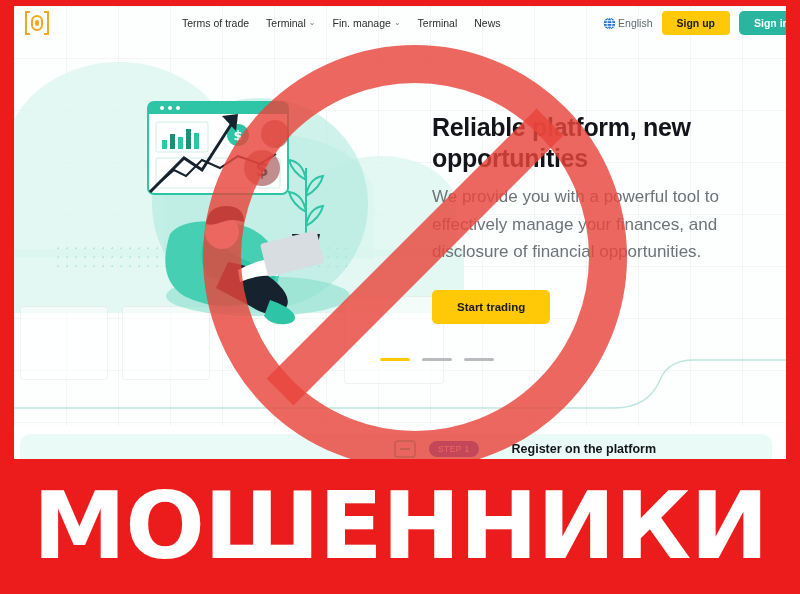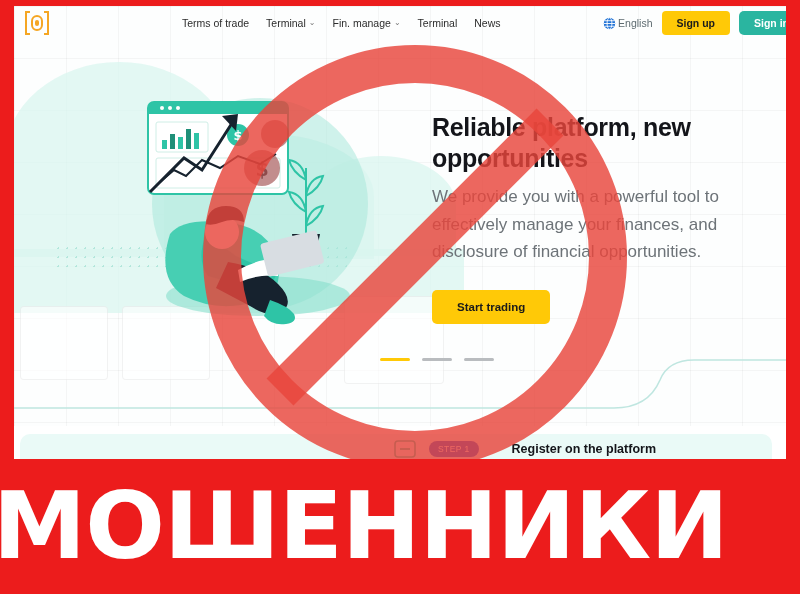--- a/index.html
+++ b/index.html
@@ -143,21 +143,21 @@
   
   .prohibit {
     position: absolute; left: 186px; top: 36px; width: 430px; height: 430px;
     z-index: 30; pointer-events: none;
   }
 
   
   .scam-banner {
     position: absolute; left: 0; top: 459px; width: 800px; height: 135px;
     background: #ec1c1c; z-index: 50;
-    display: flex; align-items: center; justify-content: flex-start;
+    display: flex; align-items: center; justify-content: center;
   }
   .scam-text {
     color: #ffffff; font-family: "DejaVu Sans", sans-serif;
     font-size: 92px; font-weight: bold; letter-spacing: -1px;
     line-height: 1; white-space: nowrap;
     transform: scaleX(1.02);
   }
 </style>
 </head>
 <body>

